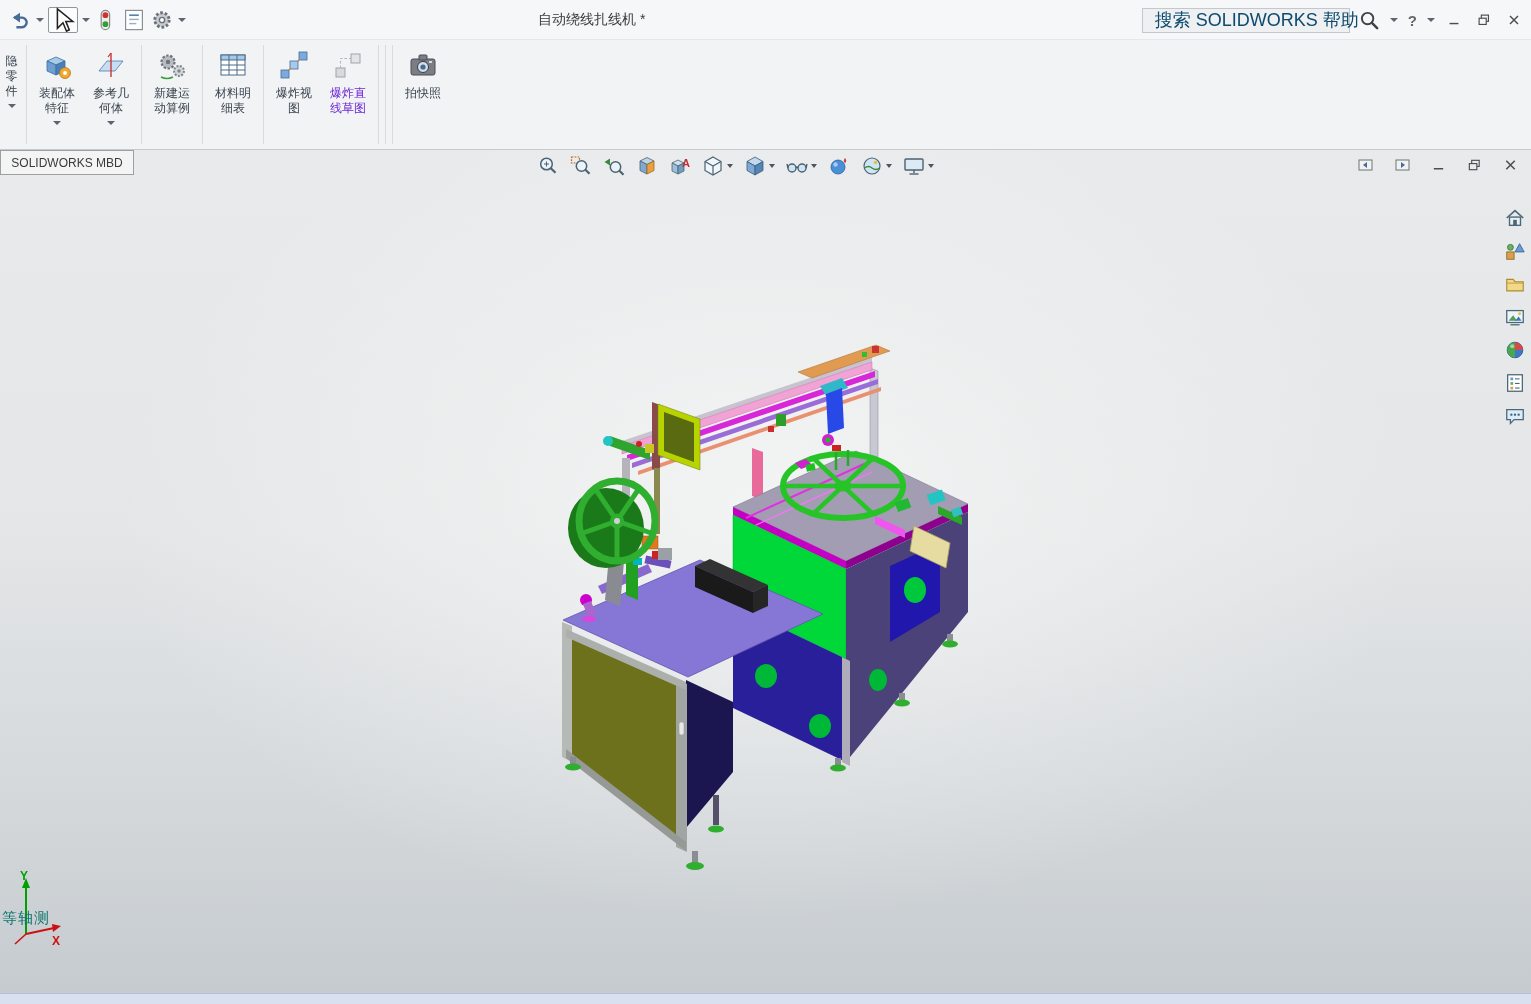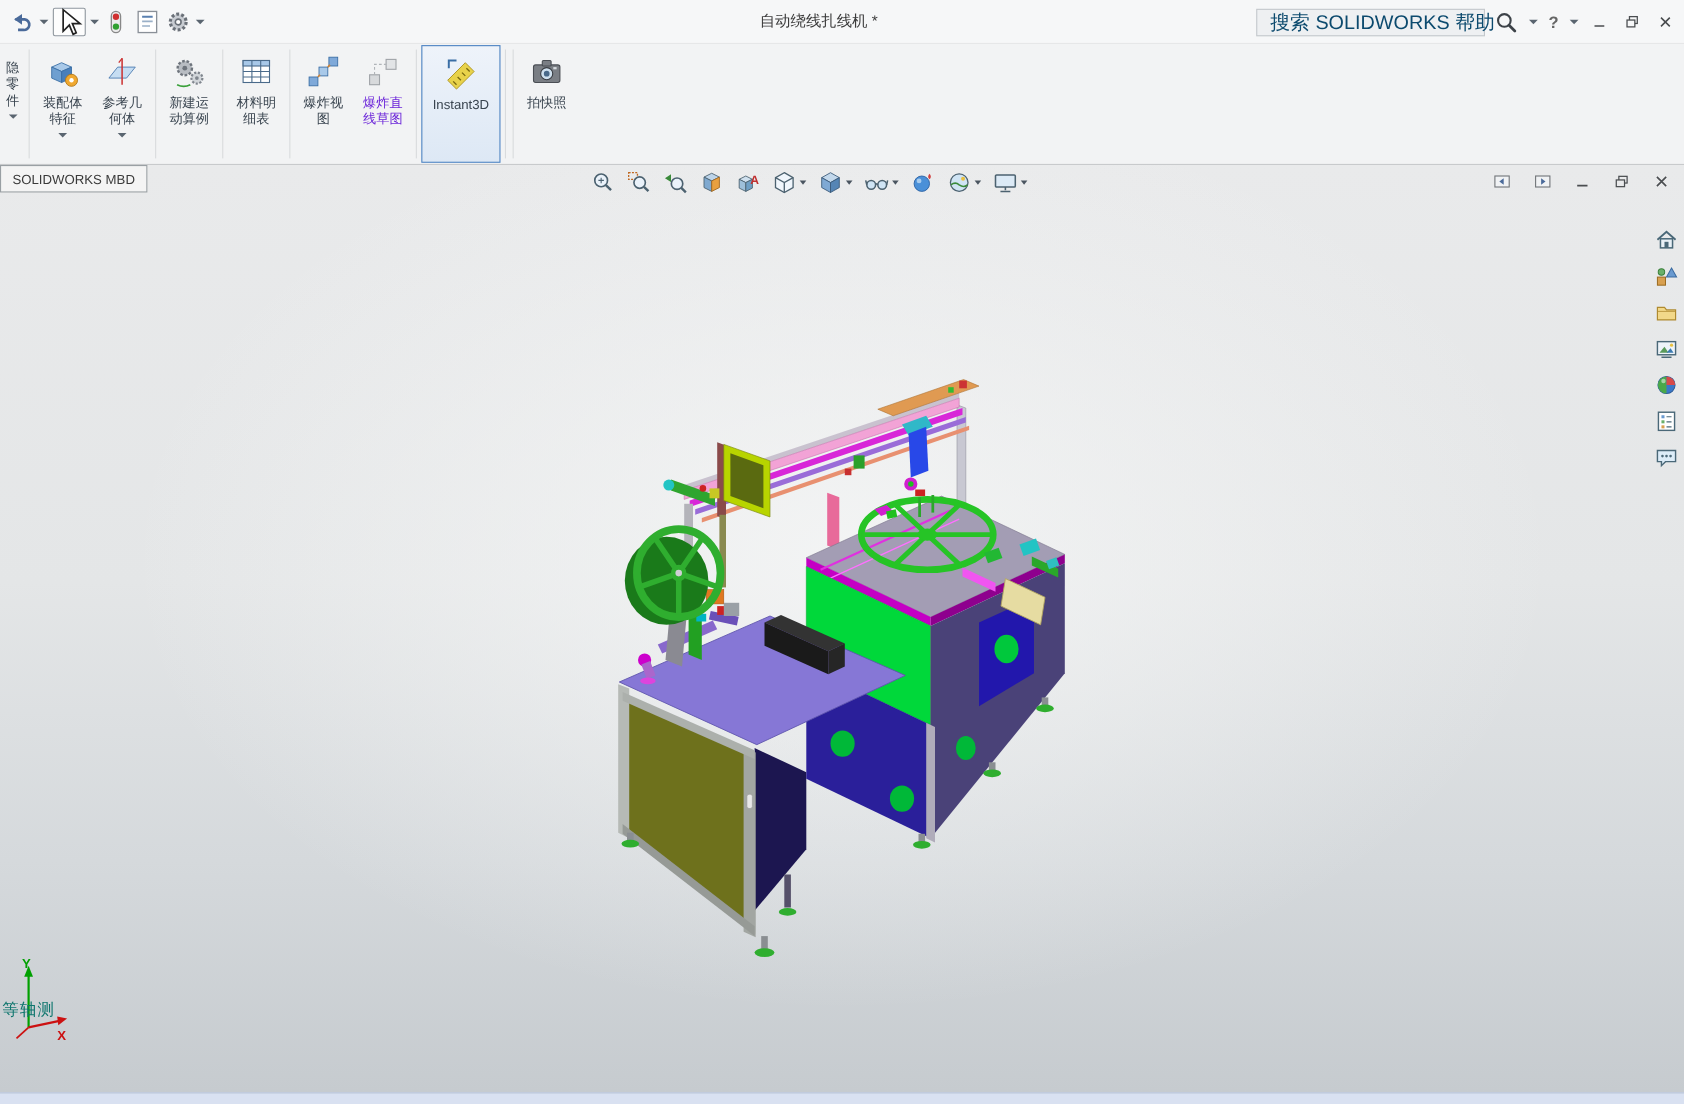--- a/index.html
+++ b/index.html
@@ -5,21 +5,21 @@
   *{margin:0;padding:0;box-sizing:border-box}
   html,body{width:1531px;height:1004px;overflow:hidden;font-family:"Liberation Sans","DejaVu Sans",sans-serif}
   .app{position:relative;width:1531px;height:1004px;background:#fff}
 
   
   .titlebar{position:absolute;top:0;left:0;right:0;height:40px;background:#f6f7f8;border-bottom:1px solid #e6e7e8;display:flex;align-items:center}
   .qat{display:flex;align-items:center;gap:4px;padding-left:8px}
   .qbtn{display:flex;align-items:center;justify-content:center;width:24px;height:26px}
   .qbtn.boxed{width:30px;border:1px solid #8f979e;background:#fdfdfd;border-radius:2px}
   .caret{width:0;height:0;border-left:4px solid transparent;border-right:4px solid transparent;border-top:4px solid #5a6570;display:inline-block}
-  .title{position:absolute;left:538px;width:260px;text-align:right;font-size:14px;color:#3c3c3c}
+  .title{position:absolute;left:538px;width:260px;text-align:left;font-size:14px;color:#3c3c3c}
   .tb-right{position:absolute;right:6px;top:0;height:40px;display:flex;align-items:center;gap:8px}
   .searchbox{display:flex;align-items:center;gap:6px;width:208px;height:25px;background:#eef0f2;border:1px solid #c4c8cc;padding:0 6px}
   .searchbox .ph{font-size:18px;color:#0c4a6e;white-space:nowrap}
   .helpq{font-size:15px;font-weight:bold;color:#666;padding:0 2px}
   .winbtn{display:flex;align-items:center;justify-content:center;width:22px;height:22px}
 
   
   .ribbon{position:absolute;top:40px;left:0;right:0;height:110px;background:#f2f3f4;border-bottom:1px solid #c8cacc;display:flex;align-items:stretch}
   .rbtn{display:flex;flex-direction:column;align-items:center;padding-top:10px;width:54px;font-size:12px;line-height:15px;color:#39444f;text-align:center}
   .rbtn .ricon{width:30px;height:30px;margin-bottom:6px;flex:none}
@@ -222,28 +222,20 @@
       <svg class="ricon" viewBox="0 0 30 30">
           <rect x="3" y="18" width="9" height="9" fill="#d8dadc" stroke="#a0a4a8"></rect>
           <rect x="18" y="4" width="9" height="9" fill="#e2e4e6" stroke="#a0a4a8"></rect>
           <path d="M7.5 18 L7.5 8.5 L18 8.5" fill="none" stroke="#b0b4b8" stroke-dasharray="2.5 2"></path>
         </svg>
       <span class="rl">爆炸直</span>
       <span class="rl">线草图</span>
     </div>
     <div class="rsep"></div>
 
-    <div class="rbtn active">
-      <svg class="ricon" viewBox="0 0 30 30">
-          <polygon points="3,21 19,5 27,13 11,29" fill="#e8d24a" stroke="#a89018" stroke-width="0.8"></polygon>
-          <path d="M8 22 l3 3 M12 18 l3 3 M16 14 l3 3 M20 10 l3 3" stroke="#7a6a10" stroke-width="1.2" fill="none"></path>
-          <path d="M4 10 L4 3 L11 3" fill="none" stroke="#3a6ea5" stroke-width="1.8"></path>
-        </svg>
-      <span class="rl">Instant3D</span>
-    </div>
     <div class="rsep"></div>
 
     <div class="rsep"></div>
 
     <div class="rbtn">
       <svg class="ricon" viewBox="0 0 30 30">
           <rect x="3" y="9" width="24" height="16" rx="2" fill="#7a7e84" stroke="#4a4e54"></rect>
           <rect x="11" y="5" width="8" height="5" rx="1" fill="#7a7e84" stroke="#4a4e54"></rect>
           <circle cx="15" cy="17" r="5.5" fill="#cfe0ee" stroke="#3a3e44"></circle>
           <circle cx="15" cy="17" r="2.6" fill="#4a6a8a"></circle>

